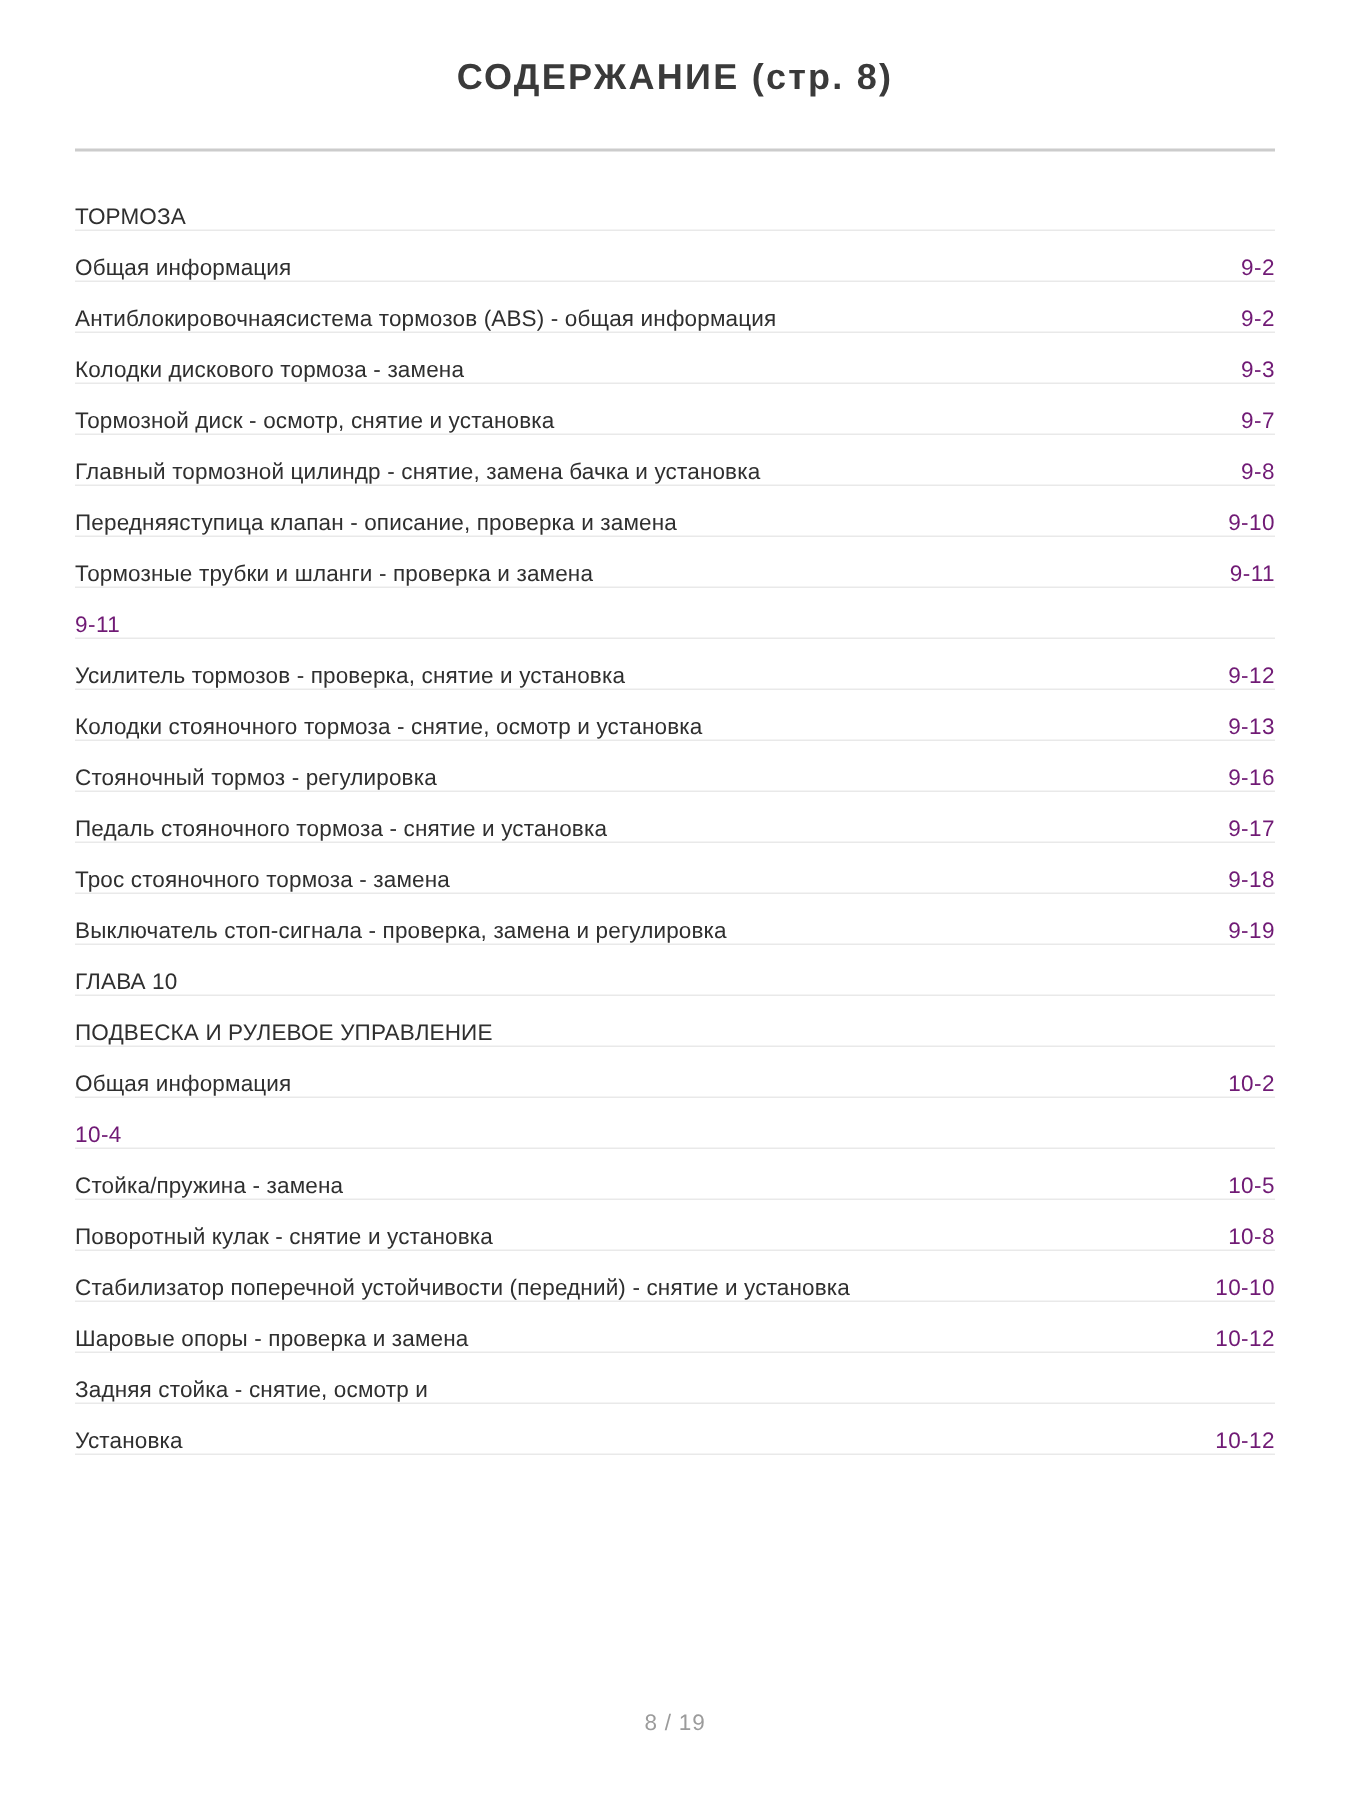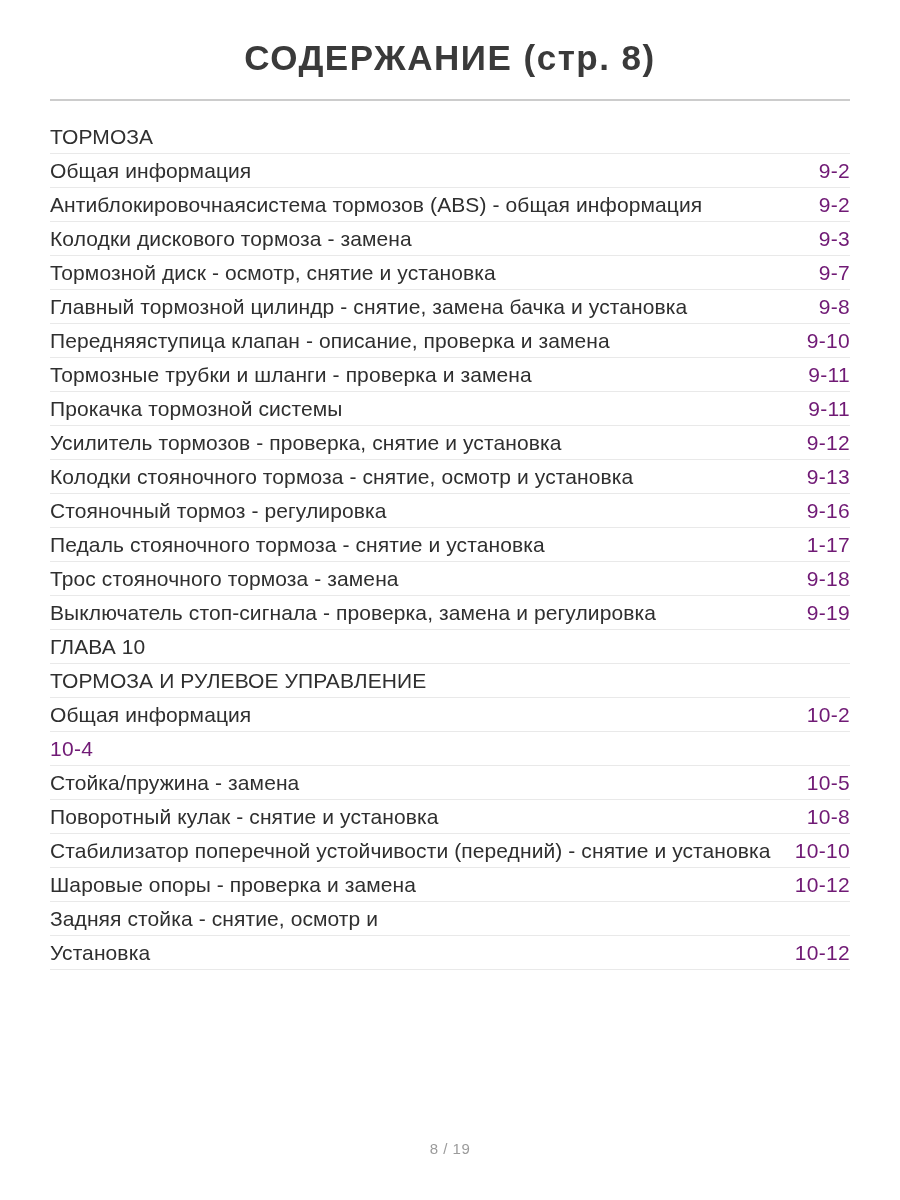--- a/index.html
+++ b/index.html
@@ -14,21 +14,21 @@
     background: #ffffff;
     font-family: "Liberation Sans", sans-serif;
     overflow: hidden;
   }
   .title {
     position: absolute;
     top: 38px;
     left: 0;
     width: 100%;
     text-align: center;
-    font-size: 35px;
+    font-size: 24px;
     font-weight: 700;
     letter-spacing: 1.5px;
     color: #3a3a3a;
   }
   .main-divider {
     position: absolute;
     top: 99px;
     left: 50px;
     width: 800px;
     height: 2px;
@@ -37,23 +37,23 @@
   .toc-list {
     position: absolute;
     top: 120px;
     left: 50px;
     width: 800px;
   }
   .toc-row {
     height: 33px;
     display: flex;
     justify-content: space-between;
-    align-items: center;
+    align-items: flex-end;
     border-bottom: 1px solid #e9e9e9;
-    font-size: 21px;
+    font-size: 15px;
     color: #2f2f2f;
   }
   .toc-label {
     white-space: nowrap;
     letter-spacing: 0.1px;
   }
   .toc-page {
     color: #701a75;
     white-space: nowrap;
     letter-spacing: 0.3px;
@@ -105,53 +105,52 @@
   </div>
       <div class="toc-row">
     <span class="toc-label">Передняяступица клапан - описание, проверка и замена</span>
     <span class="toc-page">9-10</span>
   </div>
       <div class="toc-row">
     <span class="toc-label">Тормозные трубки и шланги - проверка и замена</span>
     <span class="toc-page">9-11</span>
   </div>
       <div class="toc-row">
-    <span class="toc-label">Прокачка тормозной системы</span>
     <span class="toc-page">9-11</span>
   </div>
       <div class="toc-row">
     <span class="toc-label">Усилитель тормозов - проверка, снятие и установка</span>
     <span class="toc-page">9-12</span>
   </div>
       <div class="toc-row">
     <span class="toc-label">Колодки стояночного тормоза - снятие, осмотр и установка</span>
     <span class="toc-page">9-13</span>
   </div>
       <div class="toc-row">
     <span class="toc-label">Стояночный тормоз - регулировка</span>
     <span class="toc-page">9-16</span>
   </div>
       <div class="toc-row">
     <span class="toc-label">Педаль стояночного тормоза - снятие и установка</span>
-    <span class="toc-page">1-17</span>
+    <span class="toc-page">9-17</span>
   </div>
       <div class="toc-row">
     <span class="toc-label">Трос стояночного тормоза - замена</span>
     <span class="toc-page">9-18</span>
   </div>
       <div class="toc-row">
     <span class="toc-label">Выключатель стоп-сигнала - проверка, замена и регулировка</span>
     <span class="toc-page">9-19</span>
   </div>
       <div class="toc-row">
     <span class="toc-label">ГЛАВА 10</span>
     <span class="toc-page"></span>
   </div>
       <div class="toc-row">
-    <span class="toc-label">ТОРМОЗА И РУЛЕВОЕ УПРАВЛЕНИЕ</span>
+    <span class="toc-label">ПОДВЕСКА И РУЛЕВОЕ УПРАВЛЕНИЕ</span>
     <span class="toc-page"></span>
   </div>
       <div class="toc-row">
     <span class="toc-label">Общая информация</span>
     <span class="toc-page">10-2</span>
   </div>
       <div class="toc-row">
     <span class="toc-page">10-4</span>
   </div>
       <div class="toc-row">

